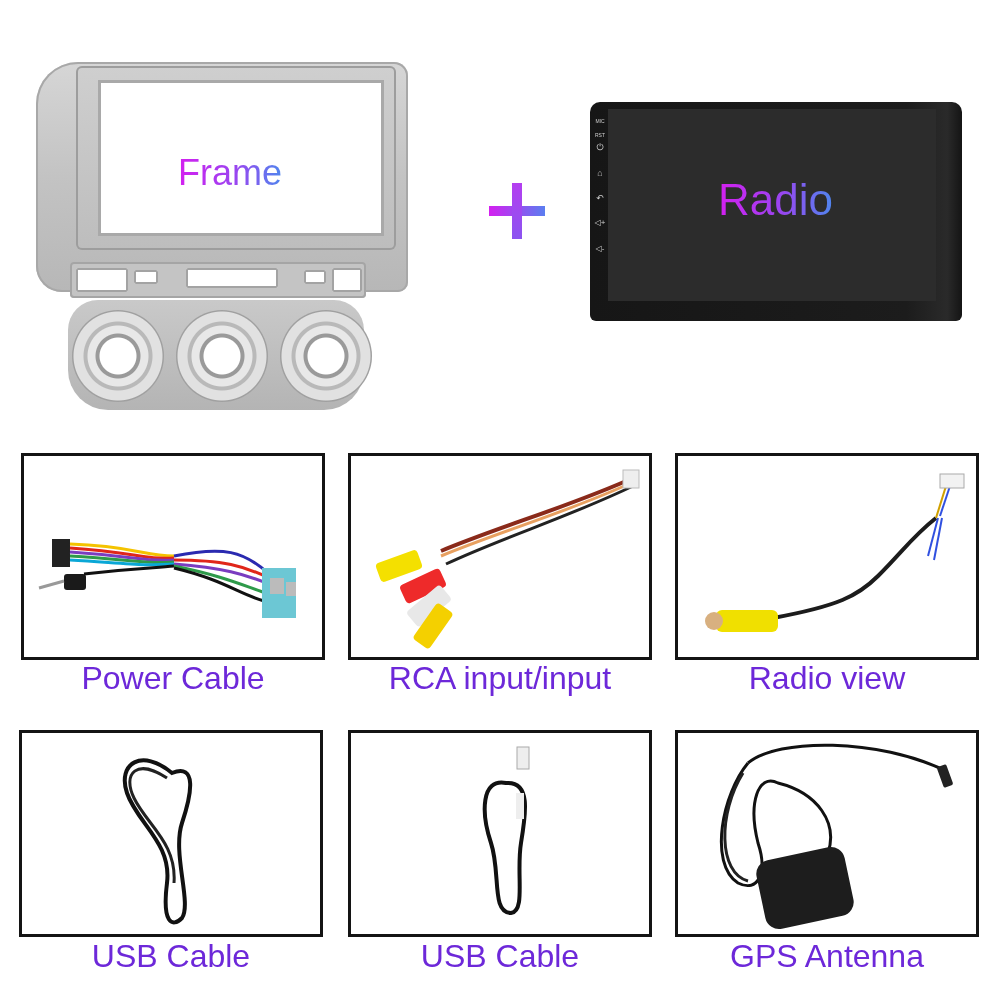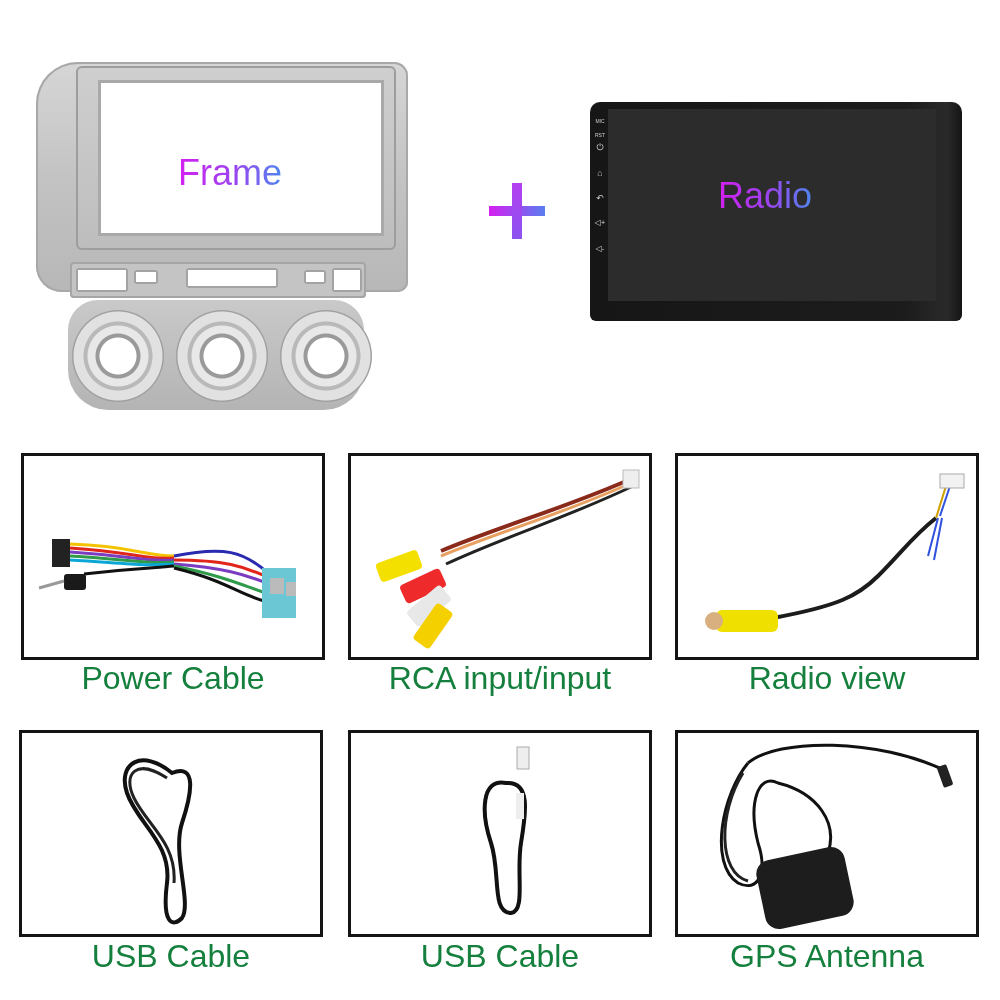--- a/index.html
+++ b/index.html
@@ -34,21 +34,21 @@
   }
   .plus { left:489px; top:183px; width:56px; height:56px; }
   .plus .h { position:absolute; left:0; top:23px; width:56px; height:10px; background:linear-gradient(90deg,#d41ff0,#5a7ef0); }
   .plus .v { position:absolute; left:23px; top:0; width:10px; height:56px; background:linear-gradient(180deg,#b43ef0,#8b54f0); }
   
   .radio { left:590px; top:102px; width:372px; height:219px; background:linear-gradient(90deg,#161616,#1c1c1c 85%,#2a2a2a 96%,#141414); border-radius:10px 10px 6px 6px; }
   .radio-screen { left:608px; top:109px; width:328px; height:192px; background:#2c2c2c; }
   .radio-btn { color:#cfcfcf; font-size:9px; width:14px; text-align:center; line-height:10px; }
   
   .box { border:3px solid #141414; background:#fff; box-sizing:border-box; }
-  .caption { color:#15803d; font-size:32px; text-align:center; font-family:"Liberation Sans", sans-serif; }
+  .caption { color:#6d28d9; font-size:32px; text-align:center; font-family:"Liberation Sans", sans-serif; }
   svg { display:block; }
 </style>
 </head>
 <body>
 
 <div class="abs" style="left:0;top:0;width:440px;height:430px;">
   <div class="abs frame-outer"></div>
   <div class="abs frame-inner-ring"></div>
   <div class="abs frame-window"></div>
   <div class="abs vent-row">
@@ -75,21 +75,21 @@
   <div class="abs radio-screen"></div>
   <div class="abs" style="left:593px;top:112px;">
     <div class="radio-btn" style="position:absolute;top:4px;font-size:5px;">MIC</div>
     <div class="radio-btn" style="position:absolute;top:18px;font-size:5px;">RST</div>
     <div class="radio-btn" style="position:absolute;top:30px;">⏻</div>
     <div class="radio-btn" style="position:absolute;top:56px;">⌂</div>
     <div class="radio-btn" style="position:absolute;top:81px;">↶</div>
     <div class="radio-btn" style="position:absolute;top:106px;font-size:8px;">◁+</div>
     <div class="radio-btn" style="position:absolute;top:132px;font-size:8px;">◁-</div>
   </div>
-  <div class="abs grad-text" style="left:718px;top:175px;font-size:36px;">Radio</div>
+  <div class="abs grad-text" style="left:718px;top:175px;font-size:44px;">Radio</div>
 </div>
 
 <div class="abs box" style="left:21px;top:453px;width:304px;height:207px;">
   <svg width="298" height="201">
     <rect x="28" y="83" width="18" height="28" fill="#222"></rect>
     <rect x="40" y="118" width="22" height="16" rx="3" fill="#1a1a1a"></rect>
     <line x1="15" y1="132" x2="40" y2="125" stroke="#999" stroke-width="3"></line>
     <path d="M46 88 C110 90,120 100,150 100" stroke="#f4c300" stroke-width="3" fill="none"></path>
     <path d="M46 92 C110 96,120 104,150 102" stroke="#e0261a" stroke-width="3" fill="none"></path>
     <path d="M46 96 C110 100,120 106,150 104" stroke="#7a3cc0" stroke-width="3" fill="none"></path>

